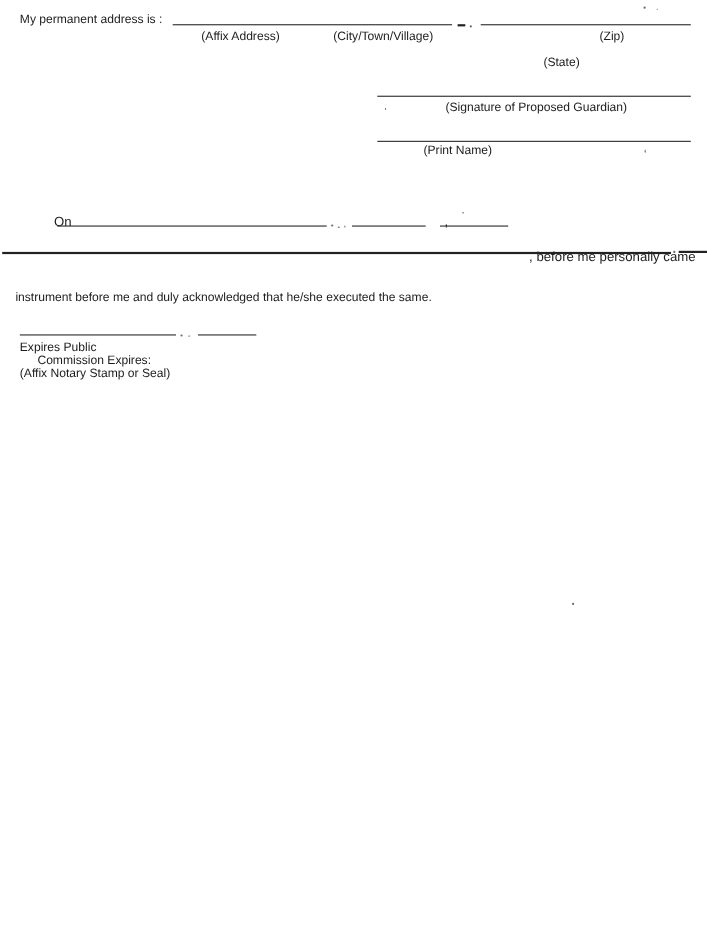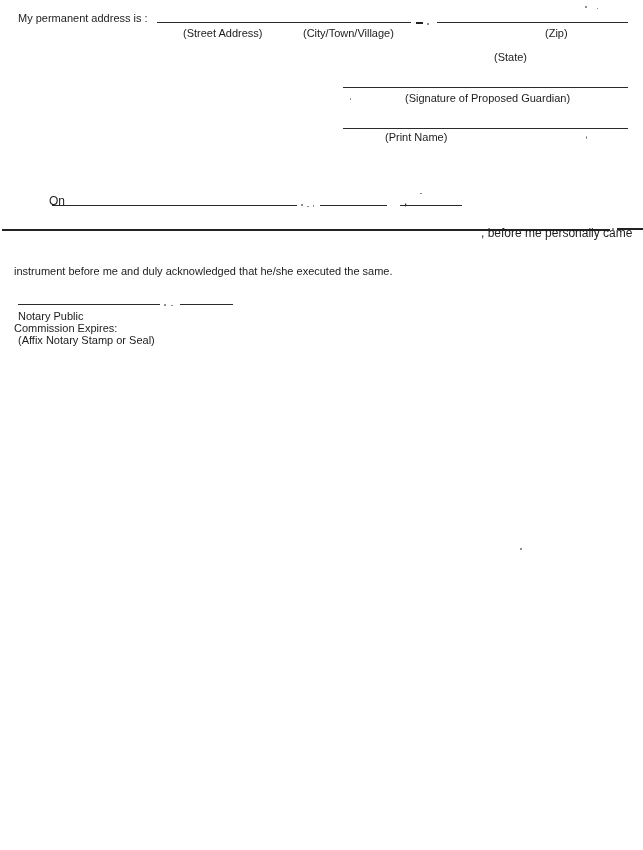--- a/index.html
+++ b/index.html
@@ -45,21 +45,21 @@
 </head>
 <body>
 
 <div class="page">
 
   <span class="t" style="left:18px; top:12px;">My permanent address is :</span>
   <div class="blank" style="left:157px; top:22px; width:254px;"></div>
   <div class="rule" style="left:416px; top:22px; width:7px; height:2px;"></div>
   <div class="speck" style="left:427px; top:23px; width:2px; height:2px;"></div>
   <div class="blank" style="left:437px; top:22px; width:191px;"></div>
-  <span class="t" style="left:183px; top:27px;">(Street Address)</span>
+  <span class="t" style="left:183px; top:27px;">(Affix Address)</span>
   <span class="t" style="left:303px; top:27px;">(City/Town/Village)</span>
   <span class="t" style="left:494px; top:27px;margin-top:24px;">(State)</span>
   <span class="t" style="left:545px; top:27px;">(Zip)</span>
 
   <div class="blank" style="left:343px; top:87px; width:285px;"></div>
   <span class="t" style="left:385px; top:92px;margin-left:20px;">(Signature of Proposed Guardian)</span>
   <div class="blank" style="left:343px; top:128px; width:285px;"></div>
   <span class="t" style="left:385px; top:131px;">(Print Name)</span>
 
   <span class="t t-lg" style="left:33px; top:195px;">On</span>
@@ -75,22 +75,22 @@
   <div class="rule" style="left:2px; top:229px; width:608px; height:2px;"></div>
   <div class="speck" style="left:612px; top:228px; width:2px; height:2px;"></div>
   <div class="rule" style="left:617px; top:228px; width:26px; height:2px;"></div>
 
   <span class="t" style="left:14px; top:247px;margin-top:18px;">instrument before me and duly acknowledged that he/she executed the same.</span>
 
   <div class="blank" style="left:18px; top:304px; width:142px;"></div>
   <div class="speck" style="left:164px; top:304px; width:2px; height:2px;"></div>
   <div class="speck" style="left:171px; top:305px; width:2px; height:1px;"></div>
   <div class="blank" style="left:180px; top:304px; width:53px;"></div>
-  <span class="t" style="left:18px; top:310px;">Notary Public</span>
-  <span class="t" style="left:14px; top:322px;">Commission Expires:</span>
+  <span class="t" style="left:18px; top:310px;">Expires Public</span>
+  <span class="t" style="left:34px; top:322px;">Commission Expires:</span>
   <span class="t" style="left:18px; top:334px;">(Affix Notary Stamp or Seal)</span>
 
   <span class="t" style="left:311px; top:804px;">-2-</span>
 
   <div class="speck" style="left:585px; top:6px; width:2px; height:2px;"></div>
   <div class="speck" style="left:597px; top:8px; width:1px; height:1px;"></div>
   <div class="speck" style="left:350px; top:98px; width:1px; height:2px;"></div>
   <div class="speck" style="left:586px; top:136px; width:1px; height:3px;"></div>
   <div class="speck" style="left:420px; top:193px; width:2px; height:1px;"></div>
   <div class="speck" style="left:520px; top:548px; width:2px; height:2px;"></div>

